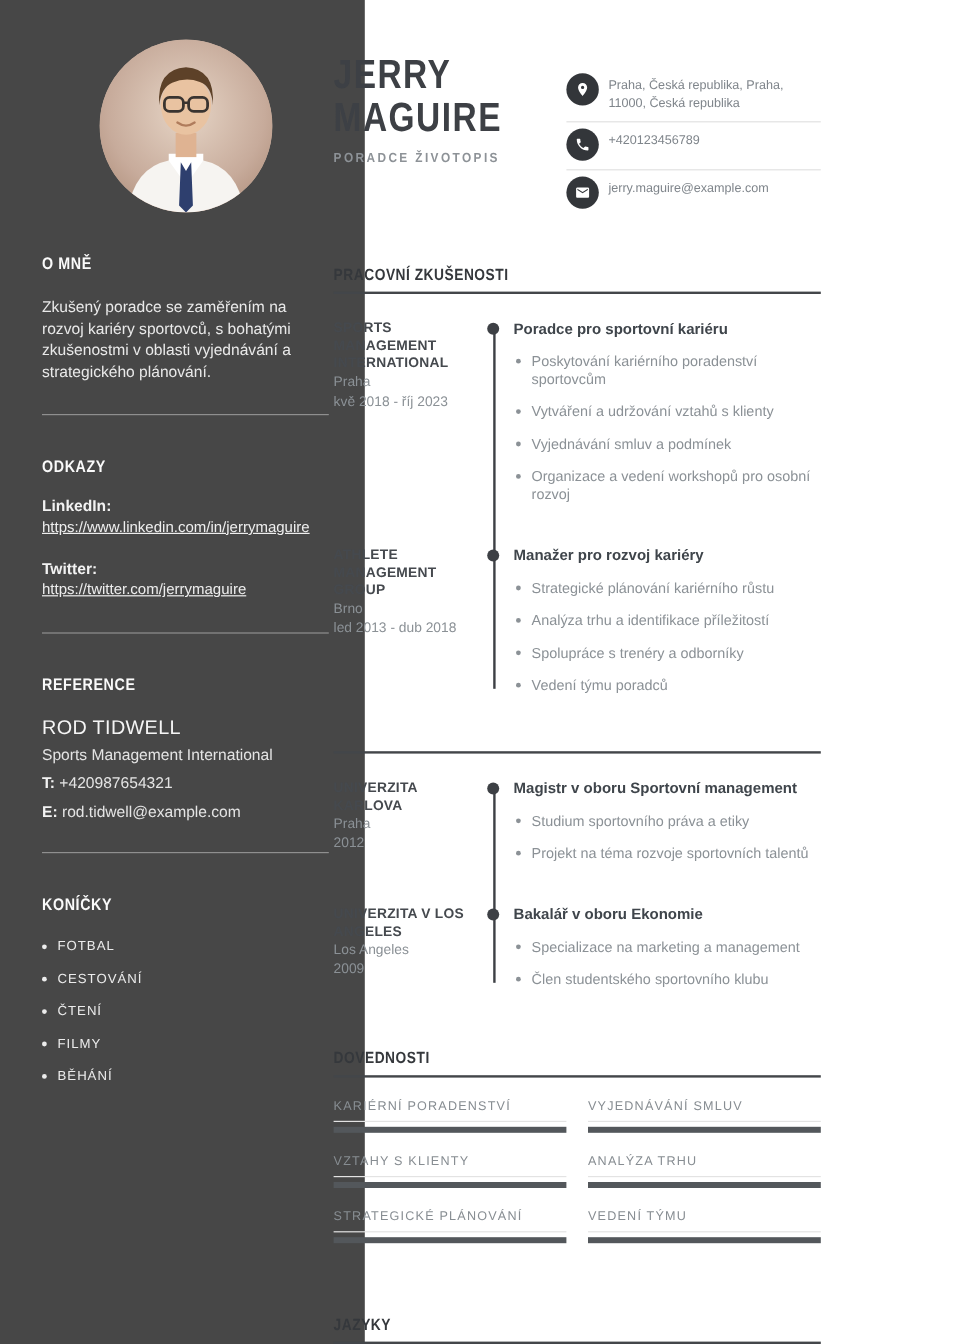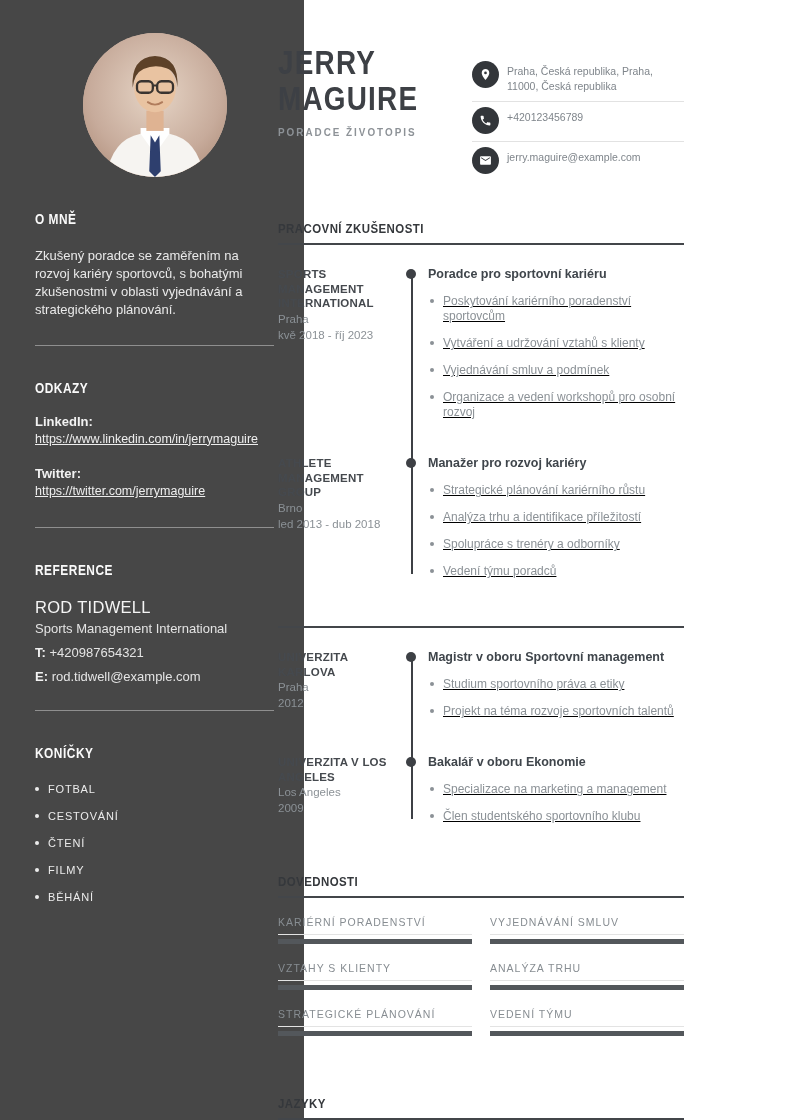--- a/index.html
+++ b/index.html
@@ -48,21 +48,21 @@
   .t-line { position:absolute; left:133px; top:8px; bottom:5px; width:2px; background:#3d4045; }
   .t-entry { display:flex; margin-bottom:36px; }
   .t-entry:last-child { margin-bottom:0; }
   .t-left { flex:0 0 118px; }
   .t-org { font-size:11.5px; font-weight:700; color:#45494e; line-height:1.25; letter-spacing:.2px; }
   .t-loc, .t-date { font-size:11.5px; color:#8b9196; line-height:1.3; margin-top:1px; }
   .t-mid { flex:0 0 32px; position:relative; }
   .t-dot { position:absolute; left:10px; top:2px; width:10px; height:10px; border-radius:50%; background:#3d4045; }
   .t-right { flex:1; }
   .t-title { font-size:12.5px; font-weight:700; color:#3f454b; line-height:1.2; }
-  .t-bullets { list-style:none; margin-top:6px;text-decoration:underline; }
+  .t-bullets { list-style:none; margin-top:6px; }
   .t-bullets li { position:relative; padding-left:15px; font-size:12px; color:#8b9196; margin-top:12px; line-height:1.25; }
   .t-bullets li::before { content:""; position:absolute; left:2px; top:5px; width:4px; height:4px; border-radius:50%; background:#8b9196; }
 
   .bar-grid { display:grid; grid-template-columns:1fr 1fr; column-gap:52px; row-gap:13px; margin-top:18px;gap:18px; }
   .bar-item .bar-label { font-size:10.5px; color:#878d92; letter-spacing:1px; border-bottom:1px solid #e3e3e3; padding-bottom:6px; }
   .bar-track { margin-top:4px; height:5px; background:#ebebeb; }
   .bar-fill { height:5px; background:#53575b; }
 
   .sec-exp { margin-top:40px; }
   .sec-edu { margin-top:47px; }

